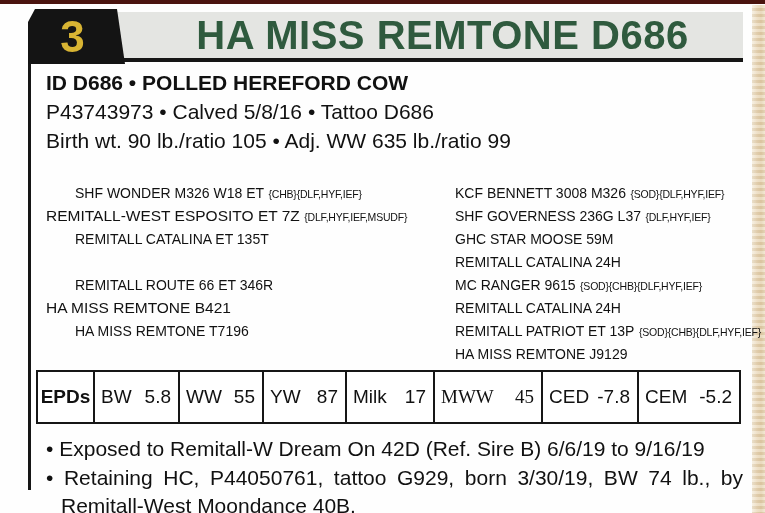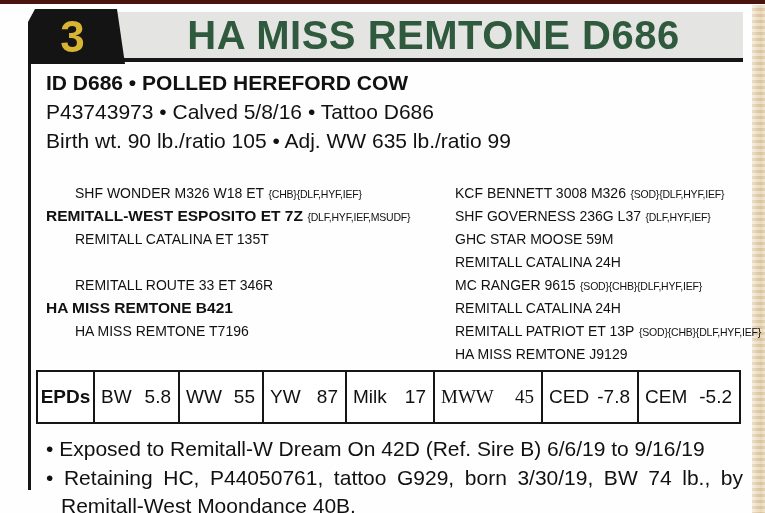--- a/index.html
+++ b/index.html
@@ -21,21 +21,21 @@
     background: repeating-linear-gradient(180deg, rgba(255,255,255,0.25) 0 3px, rgba(160,130,90,0.12) 3px 6px);
   }
 
   
   .title-bar {
     position: absolute; left: 50px; top: 12px; width: 693px; height: 46px;
     background: #e4e5e2;
   }
   .header-underline { position: absolute; left: 28px; top: 58px; width: 715px; height: 4px; background: #161616; }
   .lot-title {
-    position: absolute; left: 127px; top: 12px; width: 613px; height: 46px;
+    position: absolute; left: 136px; top: 12px; width: 613px; height: 46px;
     line-height: 47px; text-align: center;
     font-size: 40px; font-weight: bold; letter-spacing: 0.5px;
     color: #2f5a3e; white-space: nowrap;
   }
   .lot-tag {
     position: absolute; left: 28px; top: 9px; width: 97px; height: 55px;
     background: #141414; z-index: 2;
     clip-path: polygon(7px 0, 89px 0, 97px 55px, 0 55px, 0 13px);
     text-align: center;
   }
@@ -55,21 +55,21 @@
   .id-line { font-size: 21px; font-weight: bold; line-height: 29px; margin-top: 2px; white-space: nowrap; }
   .reg-line, .stats-line { font-size: 21px; line-height: 29px; white-space: nowrap; }
 
   
   .pedigree { display: flex; margin-top: 26px; }
   .ped-col-left { width: 409px; flex: 0 0 409px; }
   .ped-col-right { flex: 1 1 auto; }
   .ped-row { height: 23px; line-height: 23px; white-space: nowrap; overflow: visible; }
   .ped-name { font-size: 14px; }
   .ped-row.indent { padding-left: 29px; }
-  .ped-row.parent .ped-name { font-size: 15.5px; font-weight: bold; }
+  .ped-row.parent .ped-name { font-size: 15.5px; font-weight: normal; }
   .ped-codes { font-size: 10.5px; letter-spacing: -0.2px; }
 
   
   .epd-table {
     display: flex; margin-top: 5px; margin-left: -10px;
     width: 705px; height: 54px;
     border: 2px solid #161616; background: #fff;
   }
   .epd-cell {
     display: flex; justify-content: space-between; align-items: center;
@@ -124,21 +124,21 @@
         <div class="ped-row parent">
           <span class="ped-name">REMITALL-WEST ESPOSITO ET 7Z</span>
           <span class="ped-codes">{DLF,HYF,IEF,MSUDF}</span>
         </div>
         <div class="ped-row indent">
           <span class="ped-name">REMITALL CATALINA ET 135T</span>
           <span class="ped-codes"></span>
         </div>
         <div class="ped-row"></div>
         <div class="ped-row indent">
-          <span class="ped-name">REMITALL ROUTE 33 ET 346R</span>
+          <span class="ped-name">REMITALL ROUTE 66 ET 346R</span>
           <span class="ped-codes"></span>
         </div>
         <div class="ped-row parent">
           <span class="ped-name">HA MISS REMTONE B421</span>
           <span class="ped-codes"></span>
         </div>
         <div class="ped-row indent">
           <span class="ped-name">HA MISS REMTONE T7196</span>
           <span class="ped-codes"></span>
         </div>

